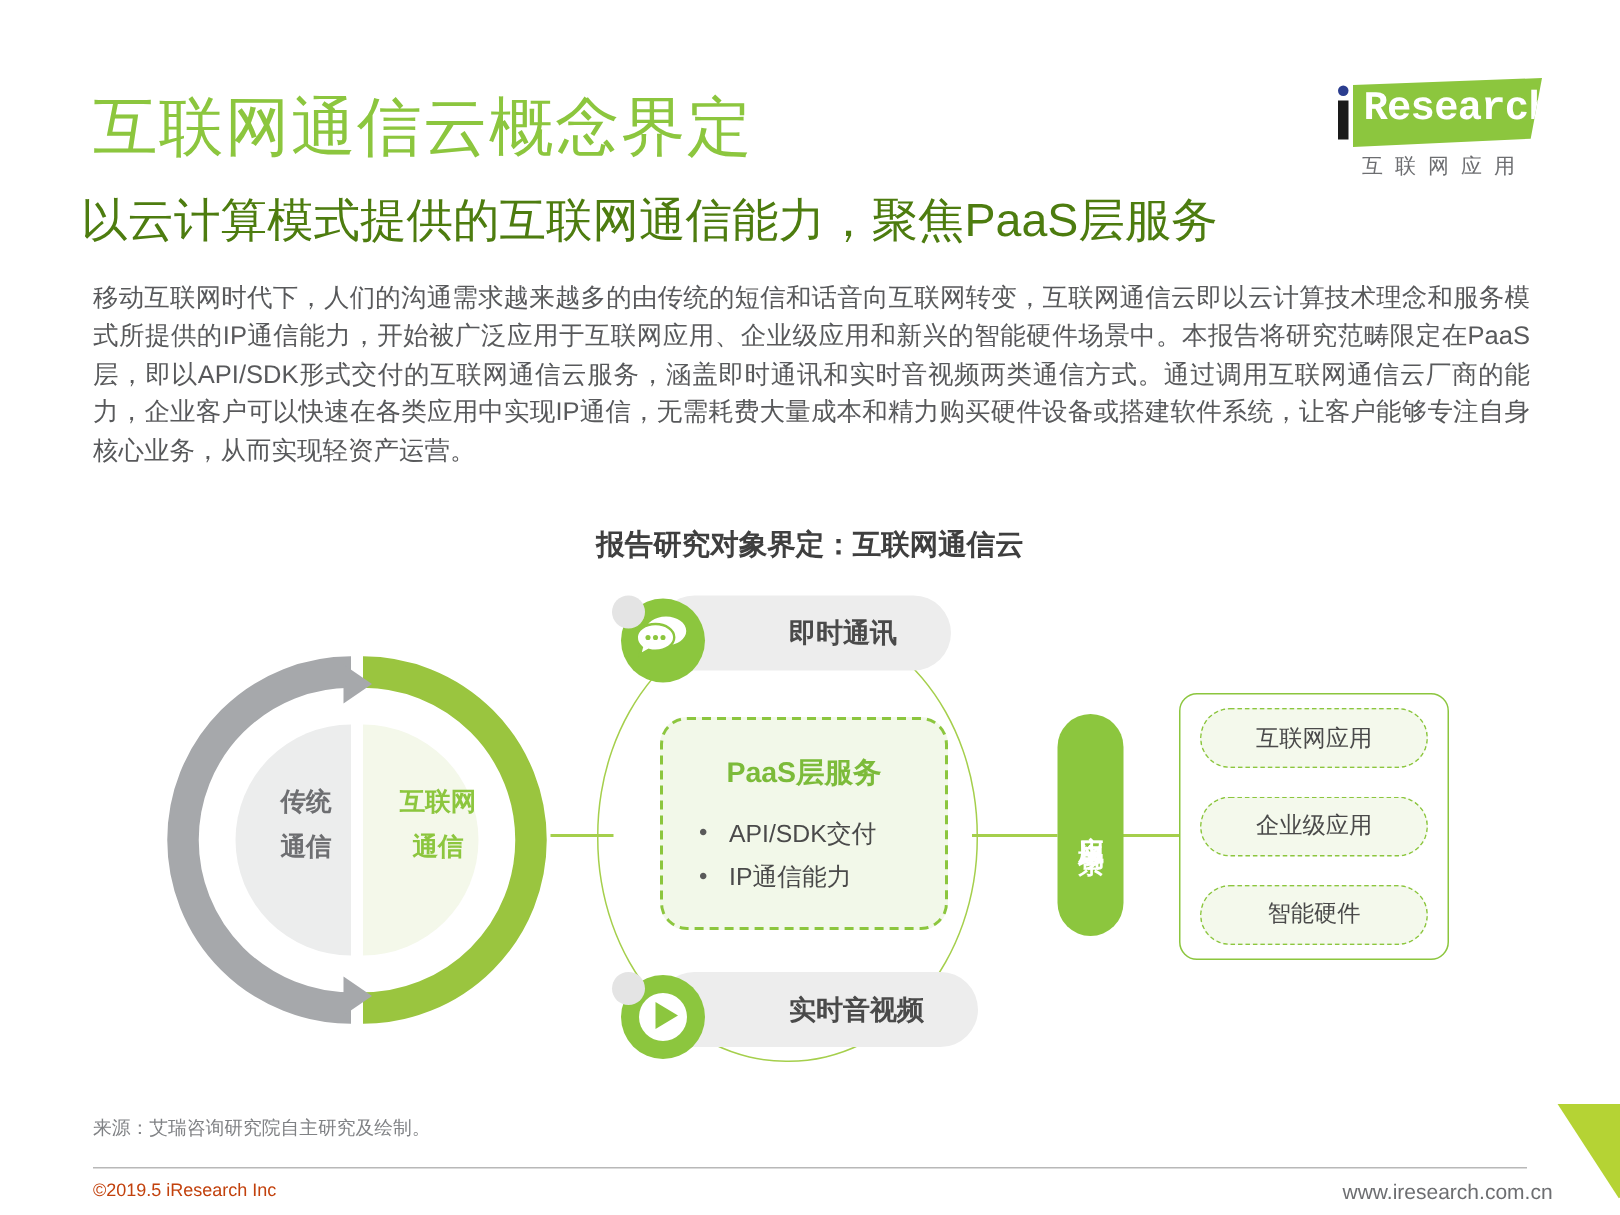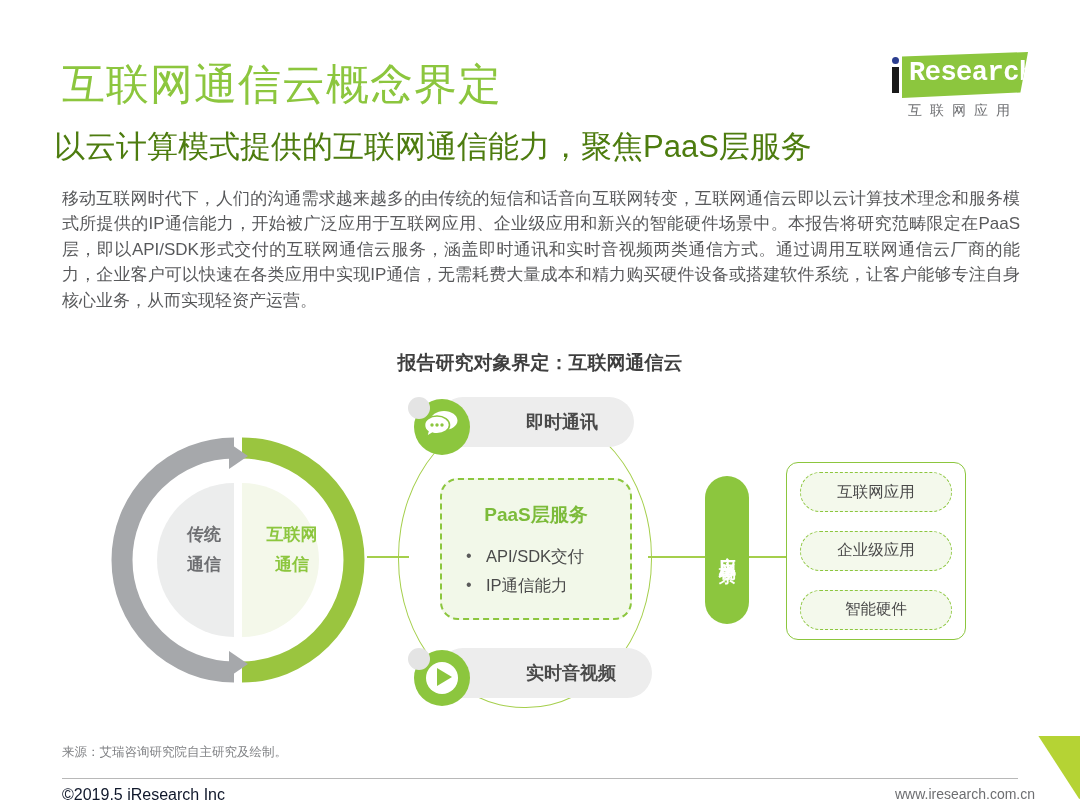--- a/index.html
+++ b/index.html
@@ -162,21 +162,21 @@
     font-size:15.5px;color:#4a4a4a;box-sizing:border-box;
   }
 
   
   .source{
     position:absolute;left:62px;top:744px;font-size:12.5px;color:#808285;
   }
   .footer-rule{
     position:absolute;left:62px;top:778px;width:956px;height:1px;background:#b8b8b8;
   }
-  .copyright{position:absolute;left:62px;top:786px;font-size:16px;color:#0f172a;}
+  .copyright{position:absolute;left:62px;top:786px;font-size:12px;color:#c2410c;}
   .weburl{position:absolute;left:895px;top:786px;font-size:14px;color:#6d6e71;}
 
   .corner{position:absolute;right:0;bottom:0;width:86px;height:74px;overflow:hidden;}
   .corner .b-blue{
     position:absolute;right:-18px;top:-12px;width:96px;height:26px;
     background:#29abe2;transform:rotate(57deg);transform-origin:100% 50%;
   }
   .corner .b-green-d{
     position:absolute;right:-16px;top:8px;width:96px;height:30px;
     background:#6cb33f;transform:rotate(57deg);transform-origin:100% 50%;

